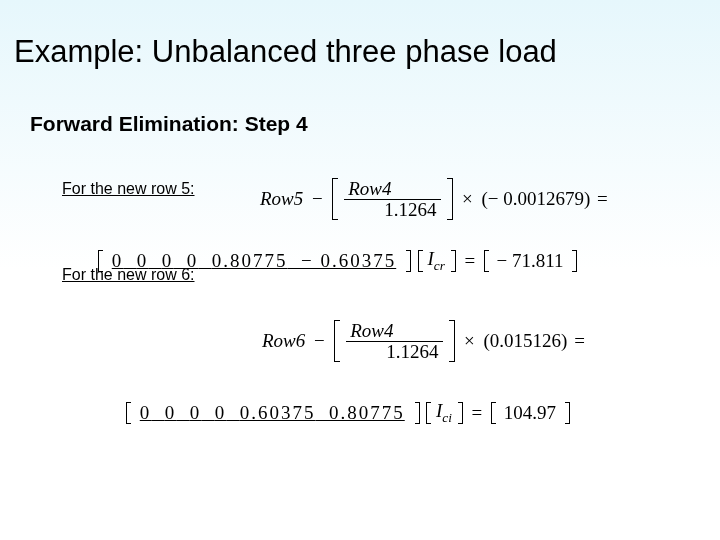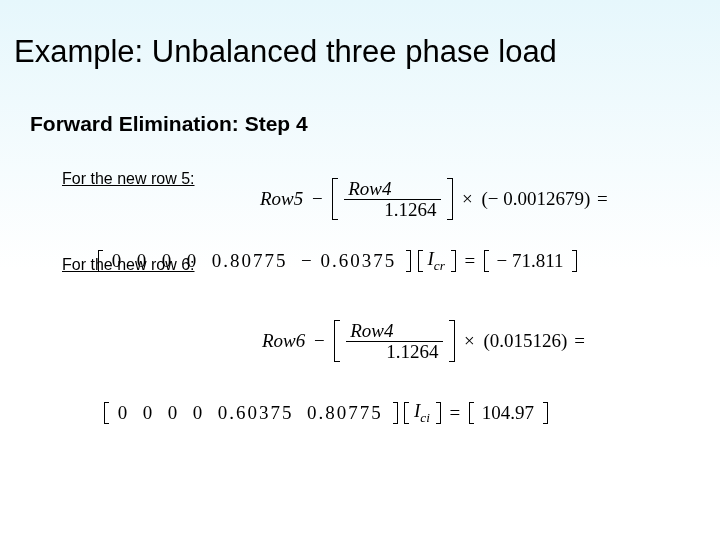--- a/index.html
+++ b/index.html
@@ -24,21 +24,21 @@
   .subtitle {
     font-size: 21px;
     font-weight: 700;
     padding: 42px 16px 0 30px;
   }
   .label {
     font-size: 16px;
     text-decoration: underline;
     padding-left: 62px;
   }
-  .label.row5 { margin-top: 34px; }
+  .label.row5 { margin-top: 44px; }
   .label.row6 { margin-top: 68px; }
   .eq {
     font-family: "Times New Roman", Times, serif;
     font-style: italic;
     position: absolute;
     white-space: nowrap;
   }
   .eq .up { font-style: normal; }
   .eq sub { font-style: italic; font-size: 0.7em; }
   .frac {
@@ -65,21 +65,21 @@
     display: inline-block;
     vertical-align: middle;
     border-top: 1.2px solid #000;
     border-bottom: 1.2px solid #000;
     height: 20px;
     width: 4px;
   }
   .sbr-l { border-left: 1.2px solid #000; }
   .sbr-r { border-right: 1.2px solid #000; margin-left: 1px; }
   .vmid { display:inline-block; vertical-align: middle; text-align: right; }
-  .rowvec { font-style: normal; letter-spacing: 2px; padding: 0 4px; }
+  .rowvec { font-style: normal; letter-spacing: 2px; padding: 0 4px; text-decoration: underline; }
 </style>
 </head>
 <body>
 
 <div class="title">Example: Unbalanced three phase load</div>
 <div class="subtitle">Forward Elimination: Step 4</div>
 
 <div class="label row5">For the new row 5:</div>
 
 <div class="eq" style="left:260px; top:178px; font-size:19px;">
@@ -120,21 +120,21 @@
   <span class="frac">
     <span class="num">Row4</span>
     <span class="den"><span class="up">1.1264</span></span>
   </span>
   <span class="rbr"></span>
   <span class="vmid up" style="margin:0 4px;">×</span>
   <span class="vmid up">(</span><span class="vmid up">0.015126</span><span class="vmid up">)</span>
   <span class="vmid up" style="margin-left:2px;">=</span>
 </div>
 
-<div class="eq" style="left:104px; top:400px; font-size:19px;">
+<div class="eq" style="left:126px; top:400px; font-size:19px;">
   <span class="sbr-l"></span>
   <span class="vmid up rowvec">
     <span>0</span>&nbsp;&nbsp;<span>0</span>&nbsp;&nbsp;<span>0</span>&nbsp;&nbsp;<span>0</span>&nbsp;&nbsp;<span>0.60375</span>&nbsp;&nbsp;<span>0.80775</span>
   </span>
   <span class="sbr-r"></span>
   <span class="sbr-l" style="margin-left:2px;"></span>
   <span class="vmid"><span>I</span><sub>ci</sub></span>
   <span class="sbr-r"></span>
   <span class="vmid up" style="margin:0 4px;">=</span>
   <span class="sbr-l"></span>

